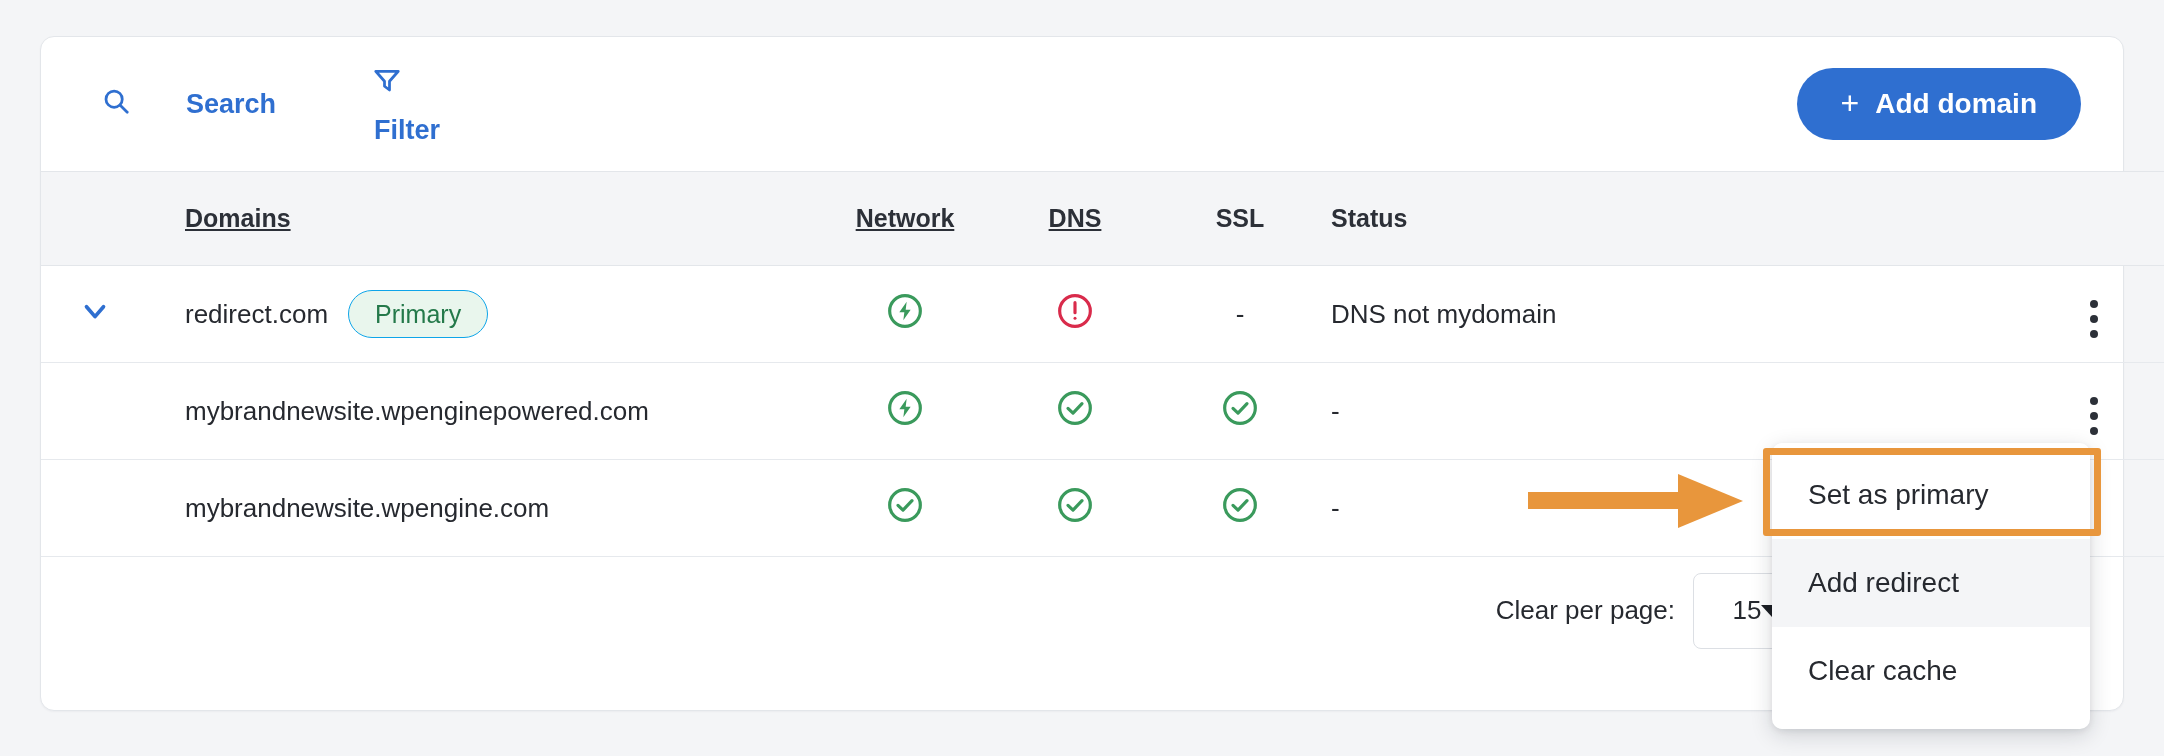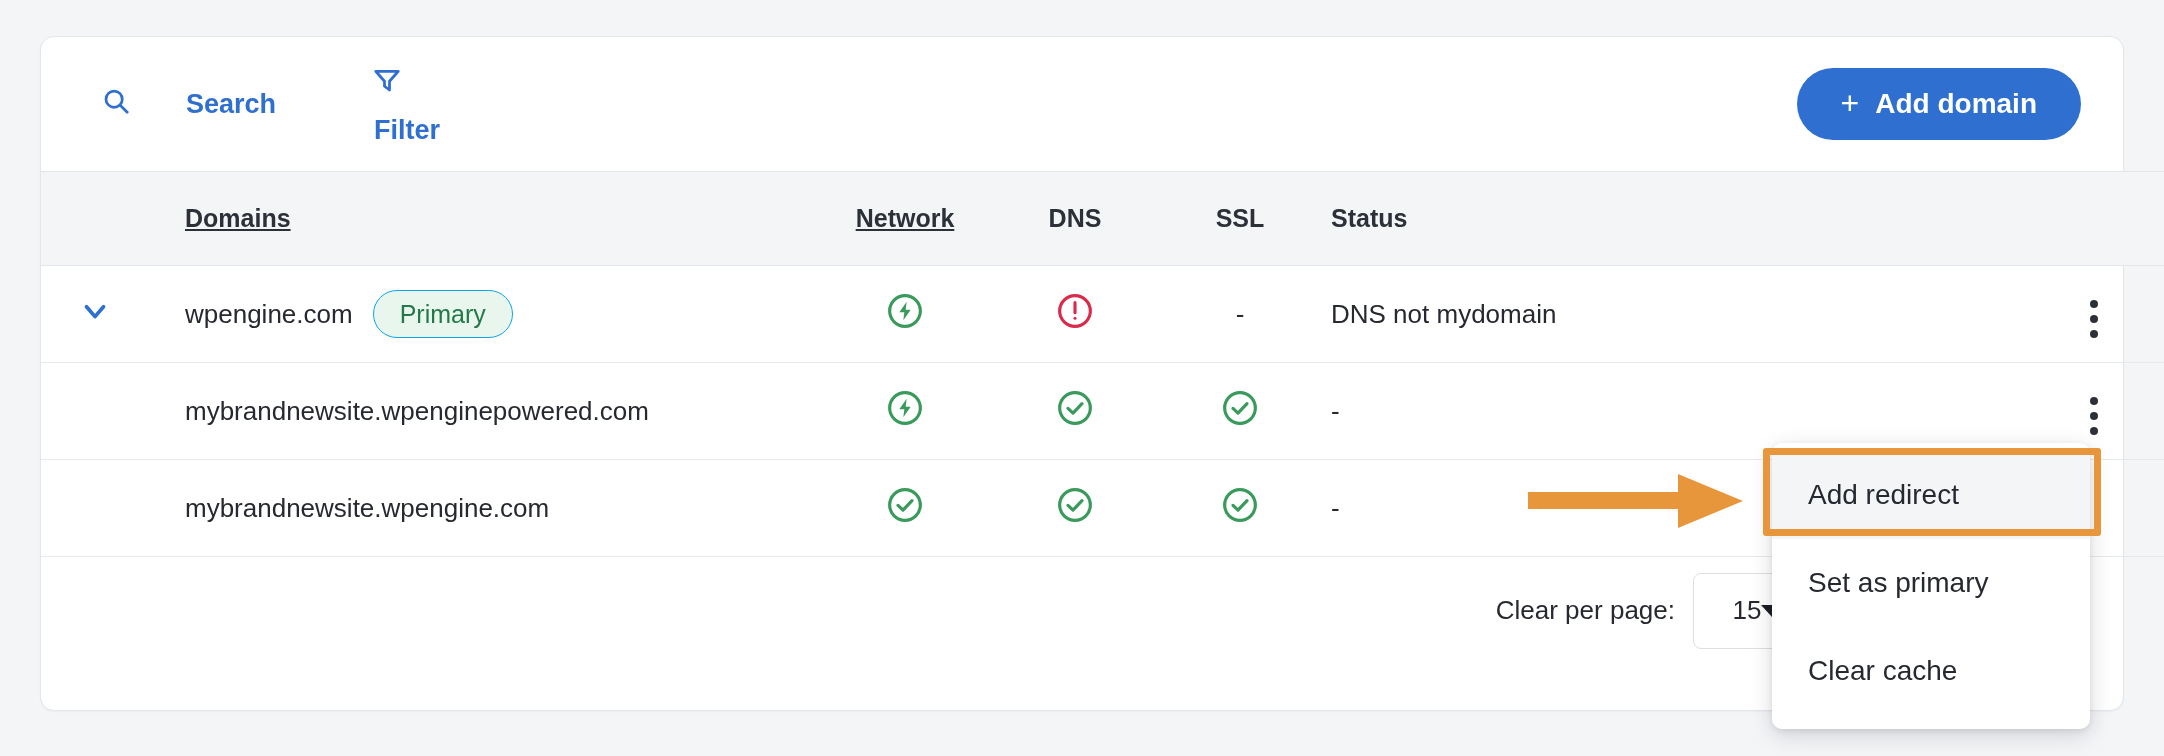--- a/index.html
+++ b/index.html
@@ -103,21 +103,21 @@
     color: #26292f;
     padding: 0;
     border-bottom: 1px solid #e6e9ed;
     vertical-align: middle;
   }
   tbody tr:last-child td { border-bottom: 1px solid #e6e9ed; }
 
   .col-toggle { width: 108px; }
   .col-domain { width: 630px; }
   .col-network { width: 180px; text-decoration: underline; }
-  .col-dns { width: 160px; }
+  .col-dns { width: 160px; text-decoration: underline; }
   .col-ssl  { width: 170px; }
   .col-status { width: 690px; }
   .col-actions { width: 146px; }
 
   th.col-domain  { padding-left: 36px !important; text-decoration: underline; }
   td.col-domain  { padding-left: 36px !important; }
   th.col-network, th.col-dns, th.col-ssl { text-align: center !important; }
   td.cell-center { text-align: center; }
   th.col-status  { padding-left: 6px !important; }
   td.col-status  { padding-left: 6px !important; }
@@ -300,21 +300,21 @@
       <tr>
         <td class="col-toggle toggle-cell">
           <span class="chevron-down">
             <svg width="34" height="34" viewBox="0 0 24 24" fill="none" stroke="#2f6fd0" stroke-width="2.6" stroke-linecap="round" stroke-linejoin="round">
               <polyline points="6,9 12,16 18,9"></polyline>
             </svg>
           </span>
         </td>
         <td class="col-domain">
           <div class="domain-cell">
-            <span>wpengine.com</span>
+            <span>redirect.com</span>
             <span class="primary-badge">Primary</span>
           </div>
         </td>
         <td class="col-network cell-center">
           <span class="status-icon">
             <svg width="40" height="40" viewBox="0 0 24 24" fill="none" stroke="#3a9a5c" stroke-width="1.9">
               <circle cx="12" cy="12" r="9.2"></circle>
               <path d="M13 6.5 L8.6 12.8 L11.6 12.8 L11 17.5 L15.4 11.2 L12.4 11.2 Z" fill="#3a9a5c" stroke="none"></path>
             </svg>
           </span>
@@ -423,22 +423,22 @@
     <span class="rows-label">Clear per page:</span>
     <div class="rows-select">
       <span>15</span>
       <span class="caret-down"></span>
     </div>
   </div>
 
 </div>
 
 <div id="row-actions-menu">
+  <div class="menu-item">Set as primary</div>
   <div class="menu-item highlighted">Add redirect</div>
-  <div class="menu-item">Set as primary</div>
   <div class="menu-item">Clear cache</div>
 </div>
 
 <div id="annotation-highlight"></div>
 
 <div id="annotation-arrow">
   <svg width="225" height="62" viewBox="0 0 225 62">
     <rect x="0" y="22" width="165" height="17" fill="#e8963c"></rect>
     <polygon points="150,4 215,31 150,58" fill="#e8963c"></polygon>
   </svg>

